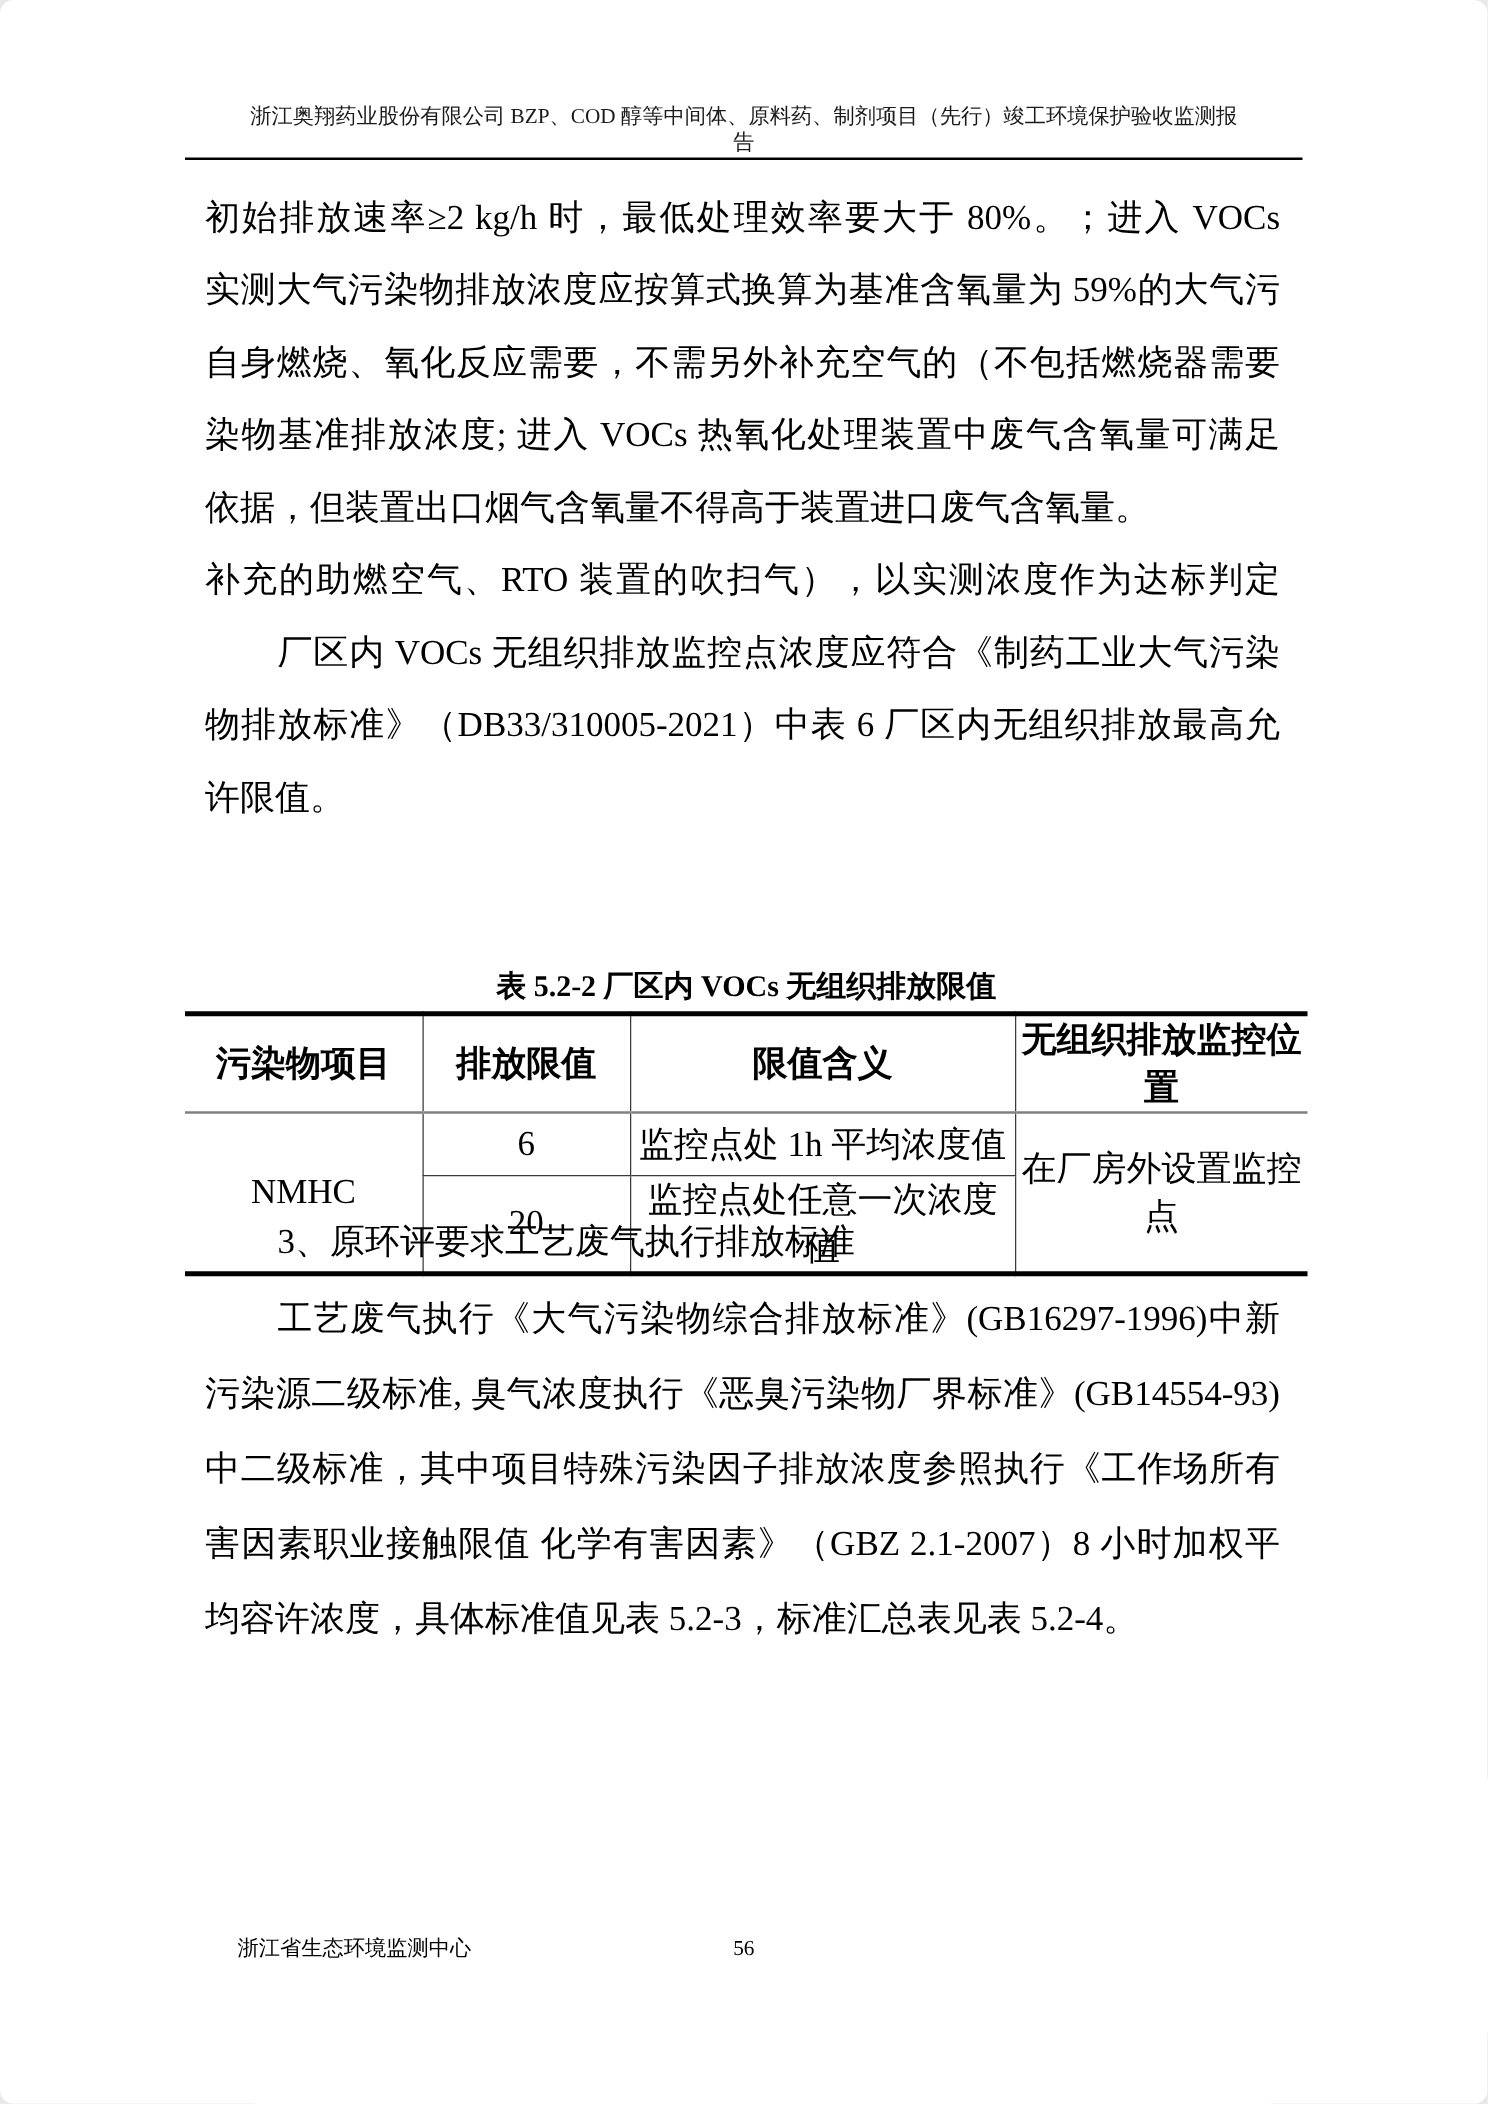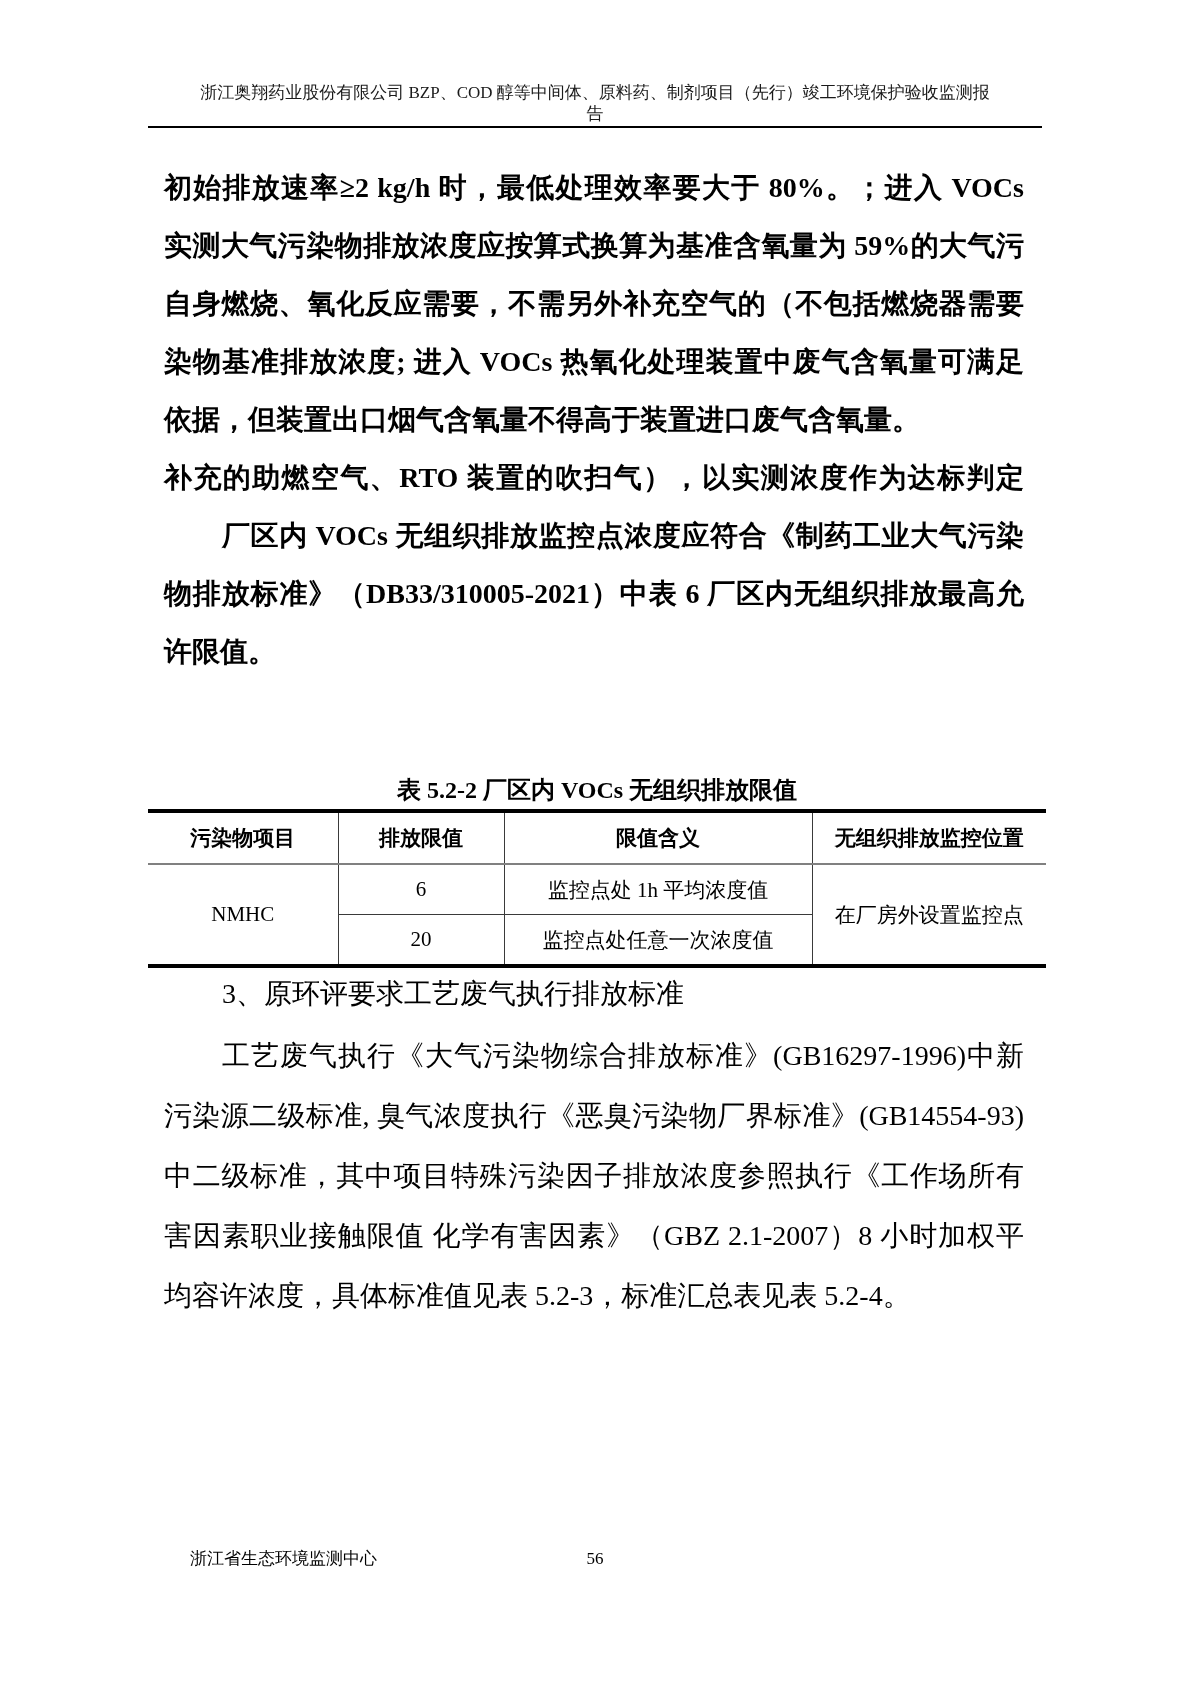--- a/index.html
+++ b/index.html
@@ -5,20 +5,21 @@
   html, body { margin: 0; padding: 0; background: #e8e8e8; }
   .page {
     position: relative;
     width: 1190px;
     height: 1683px;
     margin: 0 auto;
     background: #ffffff;
     font-family: "Liberation Serif", "DejaVu Serif", serif;
     color: #000000;
     overflow: hidden;
+    border-radius: 11px;
   }
   
   .hdr {
     position: absolute;
     top: 82px; left: 148px; width: 894px;
     text-align: center;
     font-size: 17px;
     line-height: 21px;
     color: #1a1a1a;
   }
@@ -26,42 +27,42 @@
     position: absolute;
     top: 126px; left: 148px; width: 894px;
     border-top: 2px solid #000;
   }
   
   .bodyblock {
     position: absolute;
     left: 164px; width: 860px;
     font-size: 28px;
   }
-  .b1 { top: 159px; line-height: 58px; font-weight: bold; }
+  .b1 { top: 146px; line-height: 58px; }
   .line { white-space: nowrap; }
   .fill { white-space: normal; text-align: justify; text-align-last: justify; }
   .ind  { text-indent: 58px; }
   
   .tcaption {
     position: absolute;
     top: 775px; left: 148px; width: 898px;
     text-align: center;
     font-weight: bold;
     font-size: 24px;
     line-height: 30px;
   }
   
   .doc-table-wrap { position: absolute; top: 809px; left: 148px; width: 898px; }
   table.doc-table {
     width: 898px;
     border-collapse: collapse;
     table-layout: fixed;
     border-top: 4px solid #000;
     border-bottom: 4px solid #000;
-    font-size: 21px;
+    font-size: 28px;
   }
   table.doc-table th, table.doc-table td {
     text-align: center;
     vertical-align: middle;
     padding: 0 4px;
     font-weight: normal;
     overflow: hidden;
   }
   table.doc-table th { height: 50px; font-weight: bold; border-bottom: 2px solid #808080; }
   table.doc-table td { height: 49px; }

